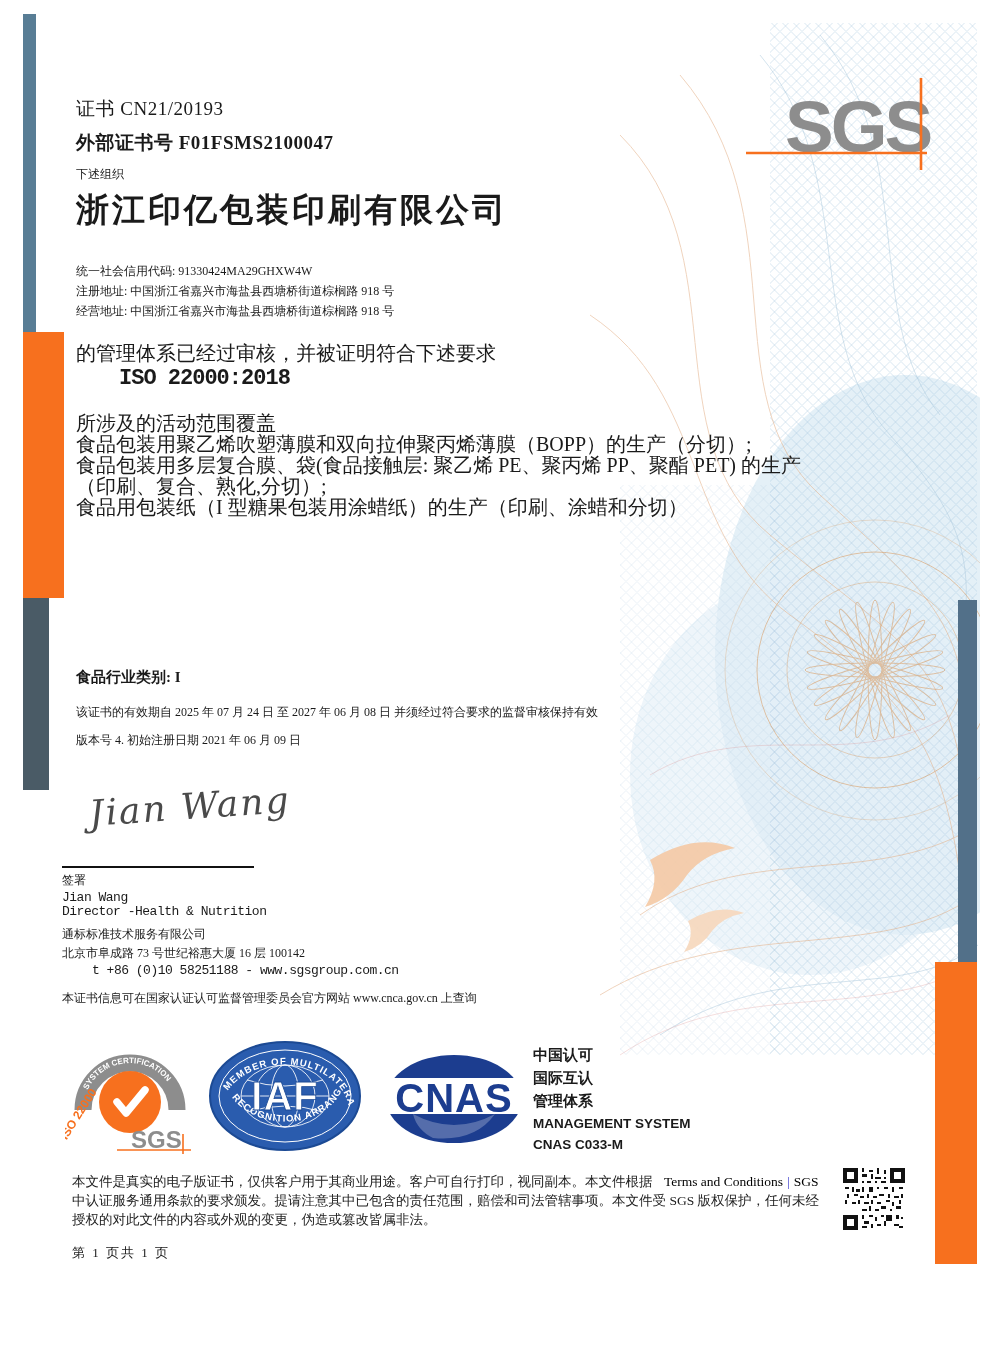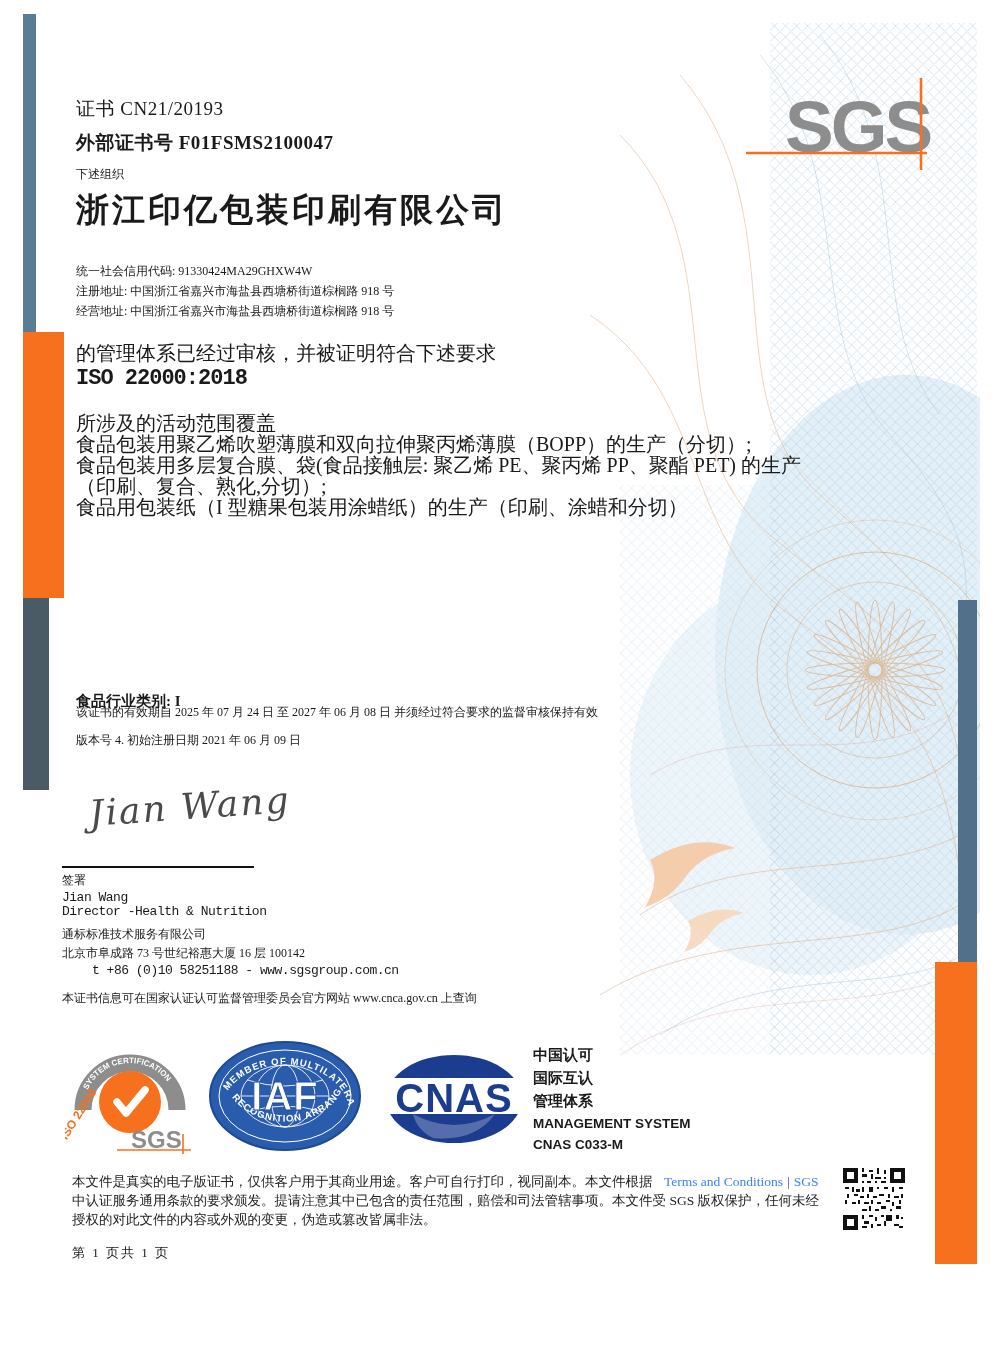--- a/index.html
+++ b/index.html
@@ -18,21 +18,21 @@
   .cert-line{font-size:19px;letter-spacing:.5px;}
   .small{font-size:12px;}
   .company{font-size:33px;font-weight:bold;letter-spacing:3px;}
   .mid{font-size:20px;}
   .iso{font-size:22px;font-weight:bold;font-family:"Liberation Mono","DejaVu Sans Mono",monospace;letter-spacing:-1px;}
   .bold15{font-size:15px;font-weight:bold;}
   .sig-line{position:absolute;left:62px;top:866px;width:192px;border-top:2.5px solid #111;z-index:5;}
   .mono13{font-size:13px;font-family:"Liberation Mono","DejaVu Sans Mono",monospace;letter-spacing:-.5px;}
   .disc{position:absolute;left:72px;top:1172px;width:790px;font-size:13.5px;line-height:19px;z-index:5;color:#222;}
   .disc .row{white-space:nowrap;}
-  .link{color:#3b82f6;}
+  .link{color:#000000;}
   .sep{color:#3A3ACC;padding:0 4px;}
   
   .sgs-logo{left:740px;top:72px;width:195px;height:102px;z-index:4;}
   
   .badges{position:absolute;top:1036px;left:60px;z-index:5;}
   .accr{position:absolute;left:533px;top:1044px;z-index:5;}
   .accr .cn{font-size:15px;font-weight:bold;line-height:23px;}
   .accr .en{font-size:13.5px;font-weight:bold;line-height:21px;font-family:"Liberation Sans","DejaVu Sans",sans-serif;}
   .footer{position:absolute;left:72px;top:1244px;font-size:13px;z-index:5;letter-spacing:2px;text-align:right;}
   .deco{position:absolute;left:560px;top:15px;z-index:1;pointer-events:none;}
@@ -110,29 +110,29 @@
   <div class="t cert-line" style="top:96px;">证书 CN21/20193</div>
   <div class="t cert-line" style="top:130px;font-weight:bold;">外部证书号 F01FSMS2100047</div>
   <div class="t small" style="top:166px;">下述组织</div>
   <div class="t company" style="top:188px;">浙江印亿包装印刷有限公司</div>
 
   <div class="t small" style="top:263px;">统一社会信用代码: 91330424MA29GHXW4W</div>
   <div class="t small" style="top:283px;">注册地址: 中国浙江省嘉兴市海盐县西塘桥街道棕榈路 918 号</div>
   <div class="t small" style="top:303px;">经营地址: 中国浙江省嘉兴市海盐县西塘桥街道棕榈路 918 号</div>
 
   <div class="t mid" style="top:340px;">的管理体系已经过审核，并被证明符合下述要求</div>
-  <div class="t iso" style="top:366px;">ISO 22000:2018</div>
+  <div class="t iso" style="top:366px;margin-left:43px;">ISO 22000:2018</div>
 
   <div class="t mid" style="top:410px;">所涉及的活动范围覆盖</div>
   <div class="t mid" style="top:431px;">食品包装用聚乙烯吹塑薄膜和双向拉伸聚丙烯薄膜（BOPP）的生产（分切）;</div>
   <div class="t mid" style="top:452px;">食品包装用多层复合膜、袋(食品接触层: 聚乙烯 PE、聚丙烯 PP、聚酯 PET) 的生产</div>
   <div class="t mid" style="top:473px;">（印刷、复合、熟化,分切）;</div>
   <div class="t mid" style="top:494px;">食品用包装纸（I 型糖果包装用涂蜡纸）的生产（印刷、涂蜡和分切）</div>
 
-  <div class="t bold15" style="top:692px;">食品行业类别: I</div>
+  <div class="t bold15" style="top:668px;">食品行业类别: I</div>
   <div class="t small" style="top:704px;">该证书的有效期自 2025 年 07 月 24 日  至 2027 年 06 月 08 日  并须经过符合要求的监督审核保持有效</div>
   <div class="t small" style="top:732px;">版本号 4. 初始注册日期 2021 年 06 月 09 日</div>
 
   <svg class="sig-script" width="210" height="85" viewBox="0 0 210 85">
     <text x="8" y="50" transform="rotate(-4 8 50)" font-family="DejaVu Serif, Liberation Serif, serif" font-style="italic" font-size="36" fill="#4a4a4a" letter-spacing="2">Jian Wang</text>
   </svg>
   <div class="sig-line"></div>
   <div class="t small" style="left:62px;top:872px;">签署</div>
   <div class="t mono13" style="left:62px;top:890px;">Jian Wang</div>
   <div class="t mono13" style="left:62px;top:904px;">Director -Health &amp; Nutrition</div>

